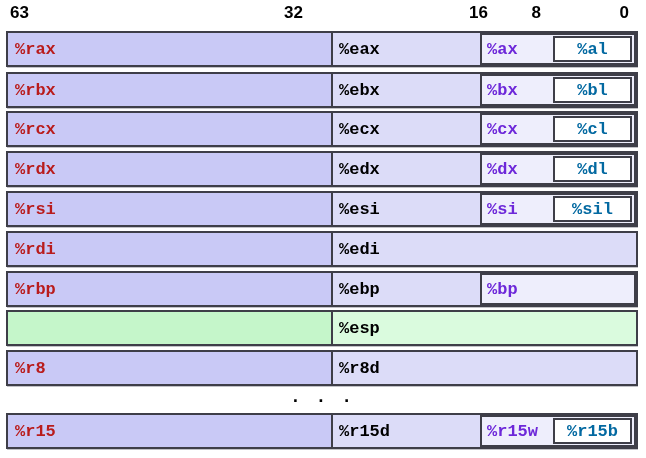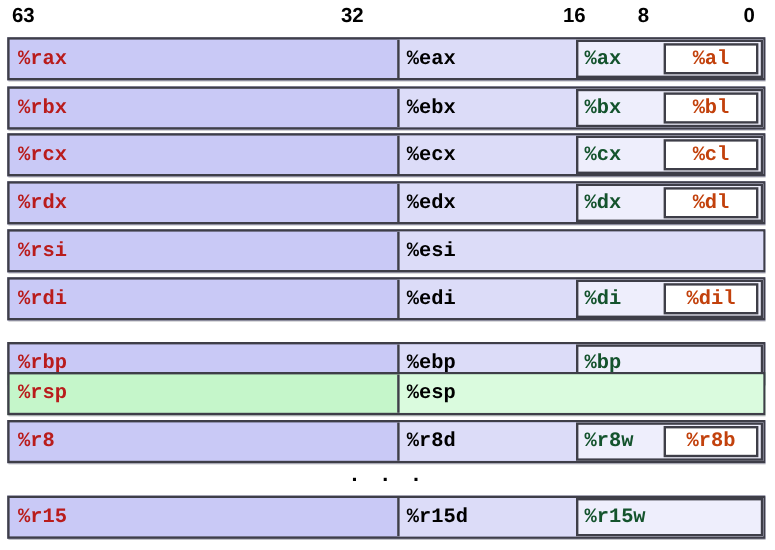--- a/index.html
+++ b/index.html
@@ -48,30 +48,30 @@
   .xbox{
     position:absolute;left:472px;right:0;top:0;bottom:0;
     box-sizing:border-box;
     border:2px solid var(--border);
     background:var(--fw);
   }
   .xlabel{
     position:absolute;left:5px;top:0;height:28px;
     display:flex;align-items:center;
     font:bold 17px "Liberation Mono","DejaVu Sans Mono",monospace;
-    color:#14532d;white-space:pre;
+    color:#6d28d9;white-space:pre;
   }
   .lbox{
     position:absolute;left:71px;right:2px;top:1px;bottom:1px;
     box-sizing:border-box;
     border:2px solid var(--border);
     background:var(--fb);
     display:flex;align-items:center;justify-content:center;
     font:bold 17px "Liberation Mono","DejaVu Sans Mono",monospace;
-    color:#c2410c;white-space:pre;
+    color:#0369a1;white-space:pre;
   }
   .ellipsis{
     position:absolute;left:6px;width:632px;top:387px;
     text-align:center;
     font:bold 18px "Liberation Mono","DejaVu Sans Mono",monospace;
     color:#000;letter-spacing:2px;
   }
 </style>
 </head>
 <body>
@@ -113,50 +113,46 @@
         <span class="quad-label">%rdx</span>
         <div class="ebox">%edx</div>
         <div class="xbox">
           <span class="xlabel">%dx</span>
           <div class="lbox">%dl</div>
         </div>
       </div>
       <div class="row" style="top: 191px; --border: #3e3e48; --fq: #c9c9f6; --fd: #dcdcf8; --fw: #eeeefc; --fb: #ffffff;">
         <span class="quad-label">%rsi</span>
         <div class="ebox">%esi</div>
+        <div class="xbox">
+          <span class="xlabel">%si</span>
+          <div class="lbox">%sil</div>
+        </div>
       </div>
       <div class="row" style="top: 231px; --border: #3e3e48; --fq: #c9c9f6; --fd: #dcdcf8; --fw: #eeeefc; --fb: #ffffff;">
         <span class="quad-label">%rdi</span>
         <div class="ebox">%edi</div>
-        <div class="xbox">
-          <span class="xlabel">%di</span>
-          <div class="lbox">%dil</div>
-        </div>
       </div>
-      <div class="row" style="top: 285px; --border: #3e3e48; --fq: #c9c9f6; --fd: #dcdcf8; --fw: #eeeefc; --fb: #ffffff;">
+      <div class="row" style="top: 271px; --border: #3e3e48; --fq: #c9c9f6; --fd: #dcdcf8; --fw: #eeeefc; --fb: #ffffff;">
         <span class="quad-label">%rbp</span>
         <div class="ebox">%ebp</div>
         <div class="xbox">
           <span class="xlabel">%bp</span>
         </div>
       </div>
       <div class="row" style="top: 310px; --border: #3e3e48; --fq: #c5f6ca; --fd: #dafbde; --fw: #eefdf0; --fb: #ffffff;">
-        <span class="quad-label">%rsp</span>
         <div class="ebox">%esp</div>
       </div>
       <div class="row" style="top: 350px; --border: #3e3e48; --fq: #c9c9f6; --fd: #dcdcf8; --fw: #eeeefc; --fb: #ffffff;">
         <span class="quad-label">%r8</span>
         <div class="ebox">%r8d</div>
-        <div class="xbox">
-          <span class="xlabel">%r8w</span>
-          <div class="lbox">%r8b</div>
-        </div>
       </div>
       <div class="row" style="top: 413px; padding-left: 32px; --border: #3e3e48; --fq: #c9c9f6; --fd: #dcdcf8; --fw: #eeeefc; --fb: #ffffff;">
         <span class="quad-label">%r15</span>
         <div class="ebox">%r15d</div>
         <div class="xbox">
           <span class="xlabel">%r15w</span>
+          <div class="lbox">%r15b</div>
         </div>
       </div>
     </div>
   <div class="ellipsis">. . .</div>
 </div>
 
 </body></html>

